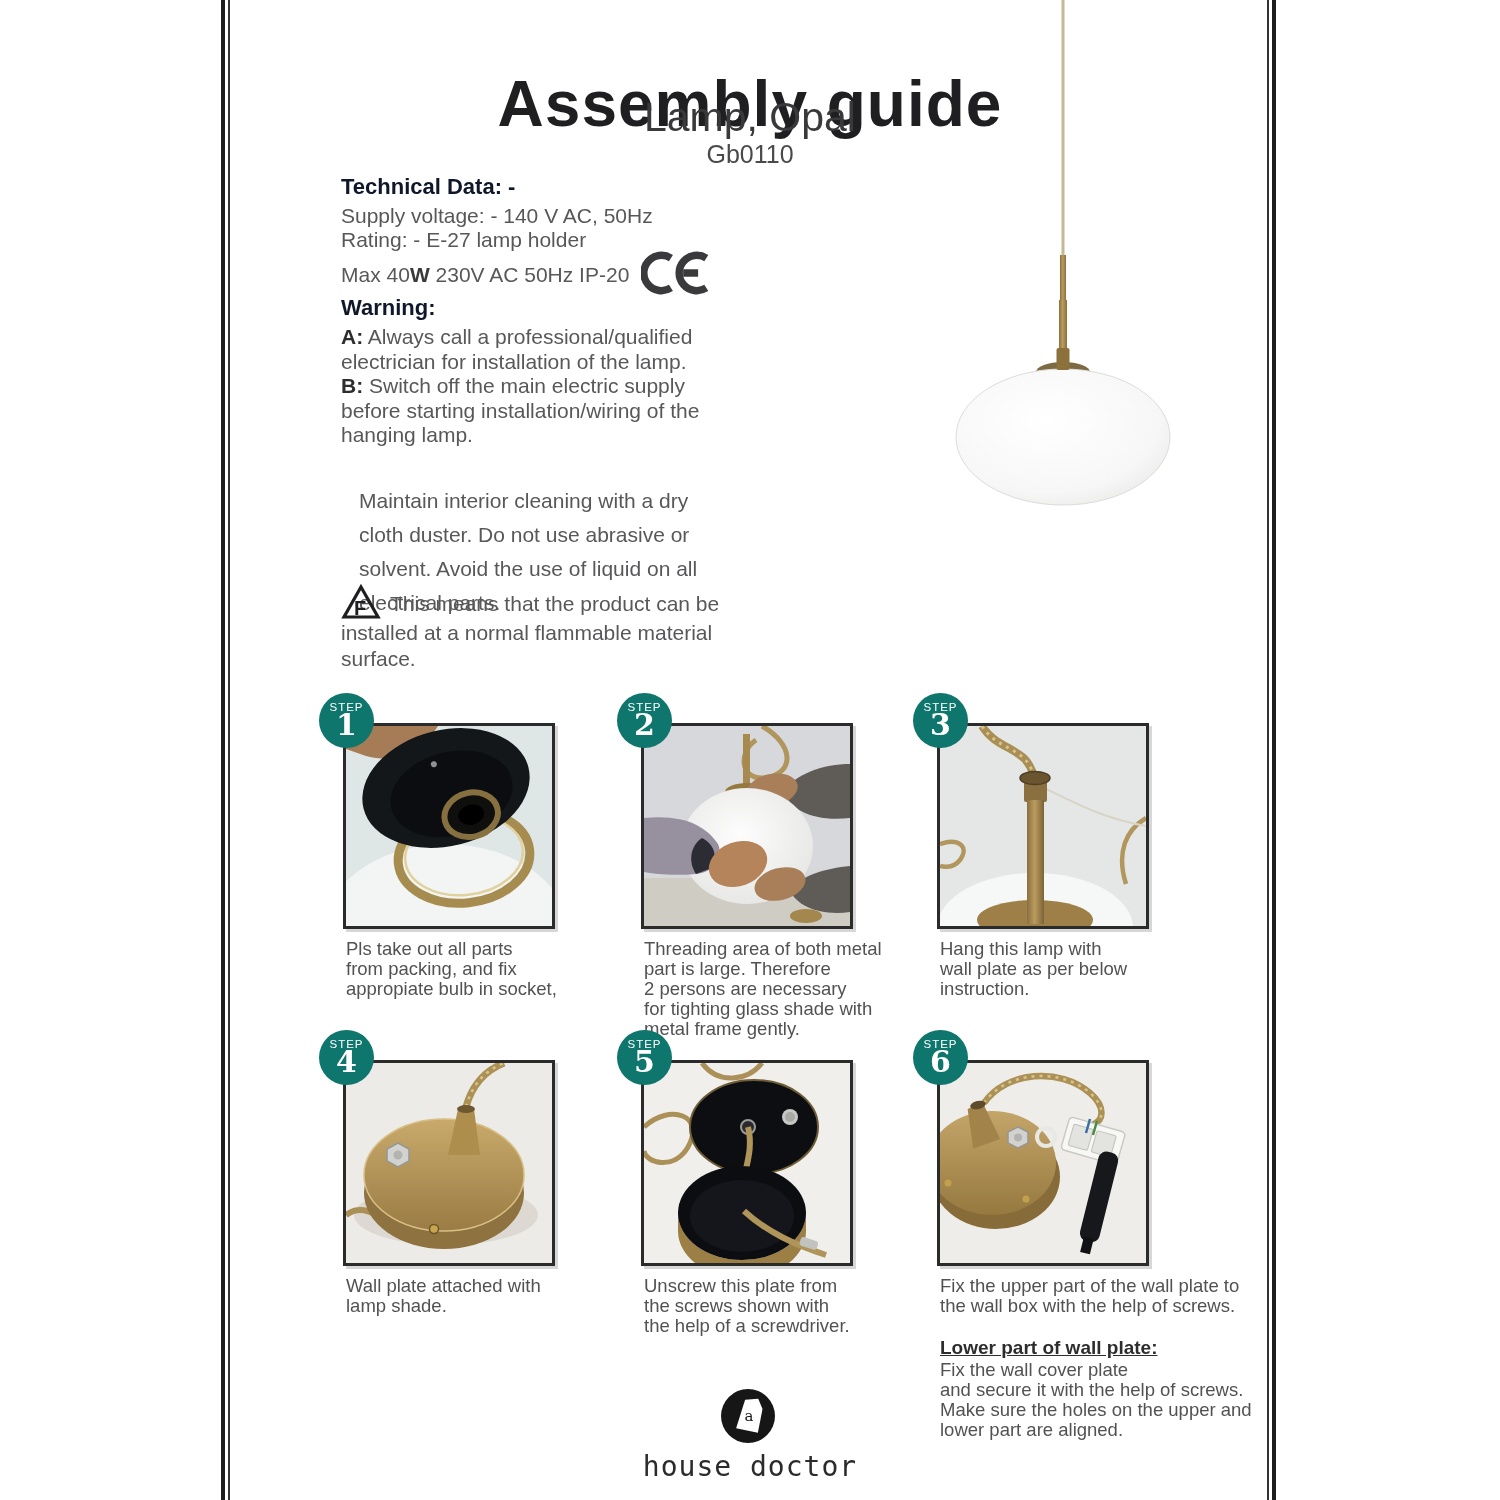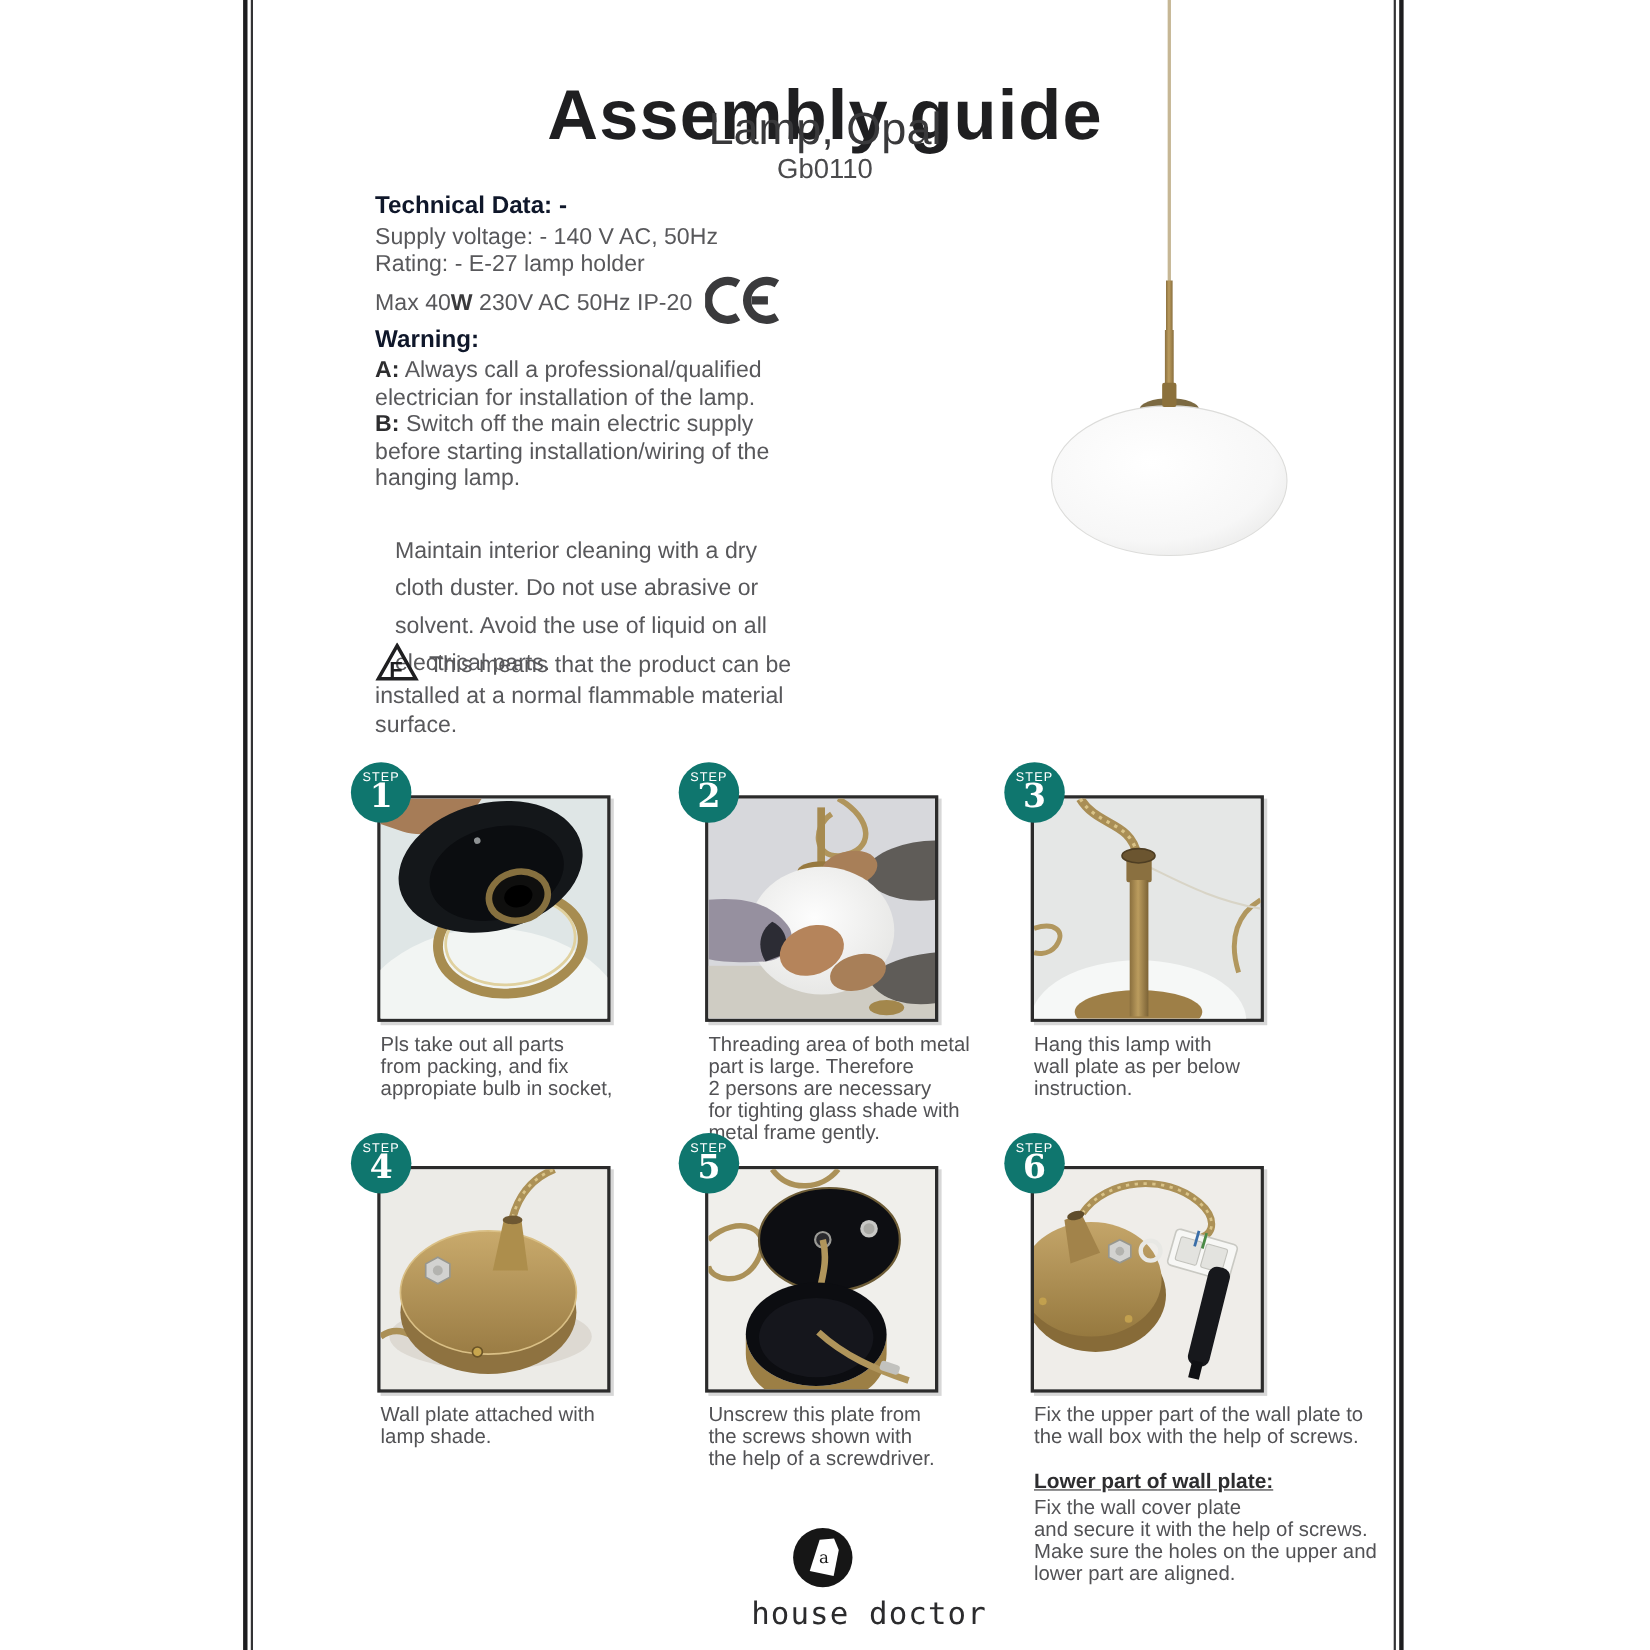--- a/index.html
+++ b/index.html
@@ -31,21 +31,21 @@
          border:3px solid #2b2b2b;box-shadow:3px 3px 0 rgba(140,140,140,.35);background:#e8e8e8;}
   .photo svg{display:block;}
   .badge{position:absolute;left:0;top:0;width:55px;height:55px;border-radius:50%;
          background:#0f766e;color:#fff;text-align:center;z-index:3;}
   .badge-step{display:block;margin-top:8px;font-size:11.5px;letter-spacing:1px;font-family:"Liberation Sans",sans-serif;}
   .badge-num{display:block;margin-top:-2px;font-size:30px;font-weight:bold;font-family:"DejaVu Serif",serif;line-height:28px;}
   .caption{position:absolute;left:27px;top:246px;width:310px;font-size:18.5px;line-height:20px;color:#525255;}
   .caption-sub-heading{font-size:19px;font-weight:bold;color:#2d2d2f;margin:22px 0 2px 0;text-decoration:underline;}
   .logo-mark{position:absolute;left:718px;top:1386px;}
   .logo-text{top:1450px;font-family:"DejaVu Sans Mono",monospace;font-size:28px;
-             letter-spacing:1px;color:#2b2b2d;padding-left:40px;}
+             letter-spacing:1px;color:#2b2b2d;}
 </style>
 </head>
 <body>
 
 <div class="page">
 
   <div class="rule rule-thick" style="left:221px"></div>
   <div class="rule rule-thin" style="left:228px"></div>
   <div class="rule rule-thin" style="left:1267px"></div>
   <div class="rule rule-thick" style="left:1272px"></div>

